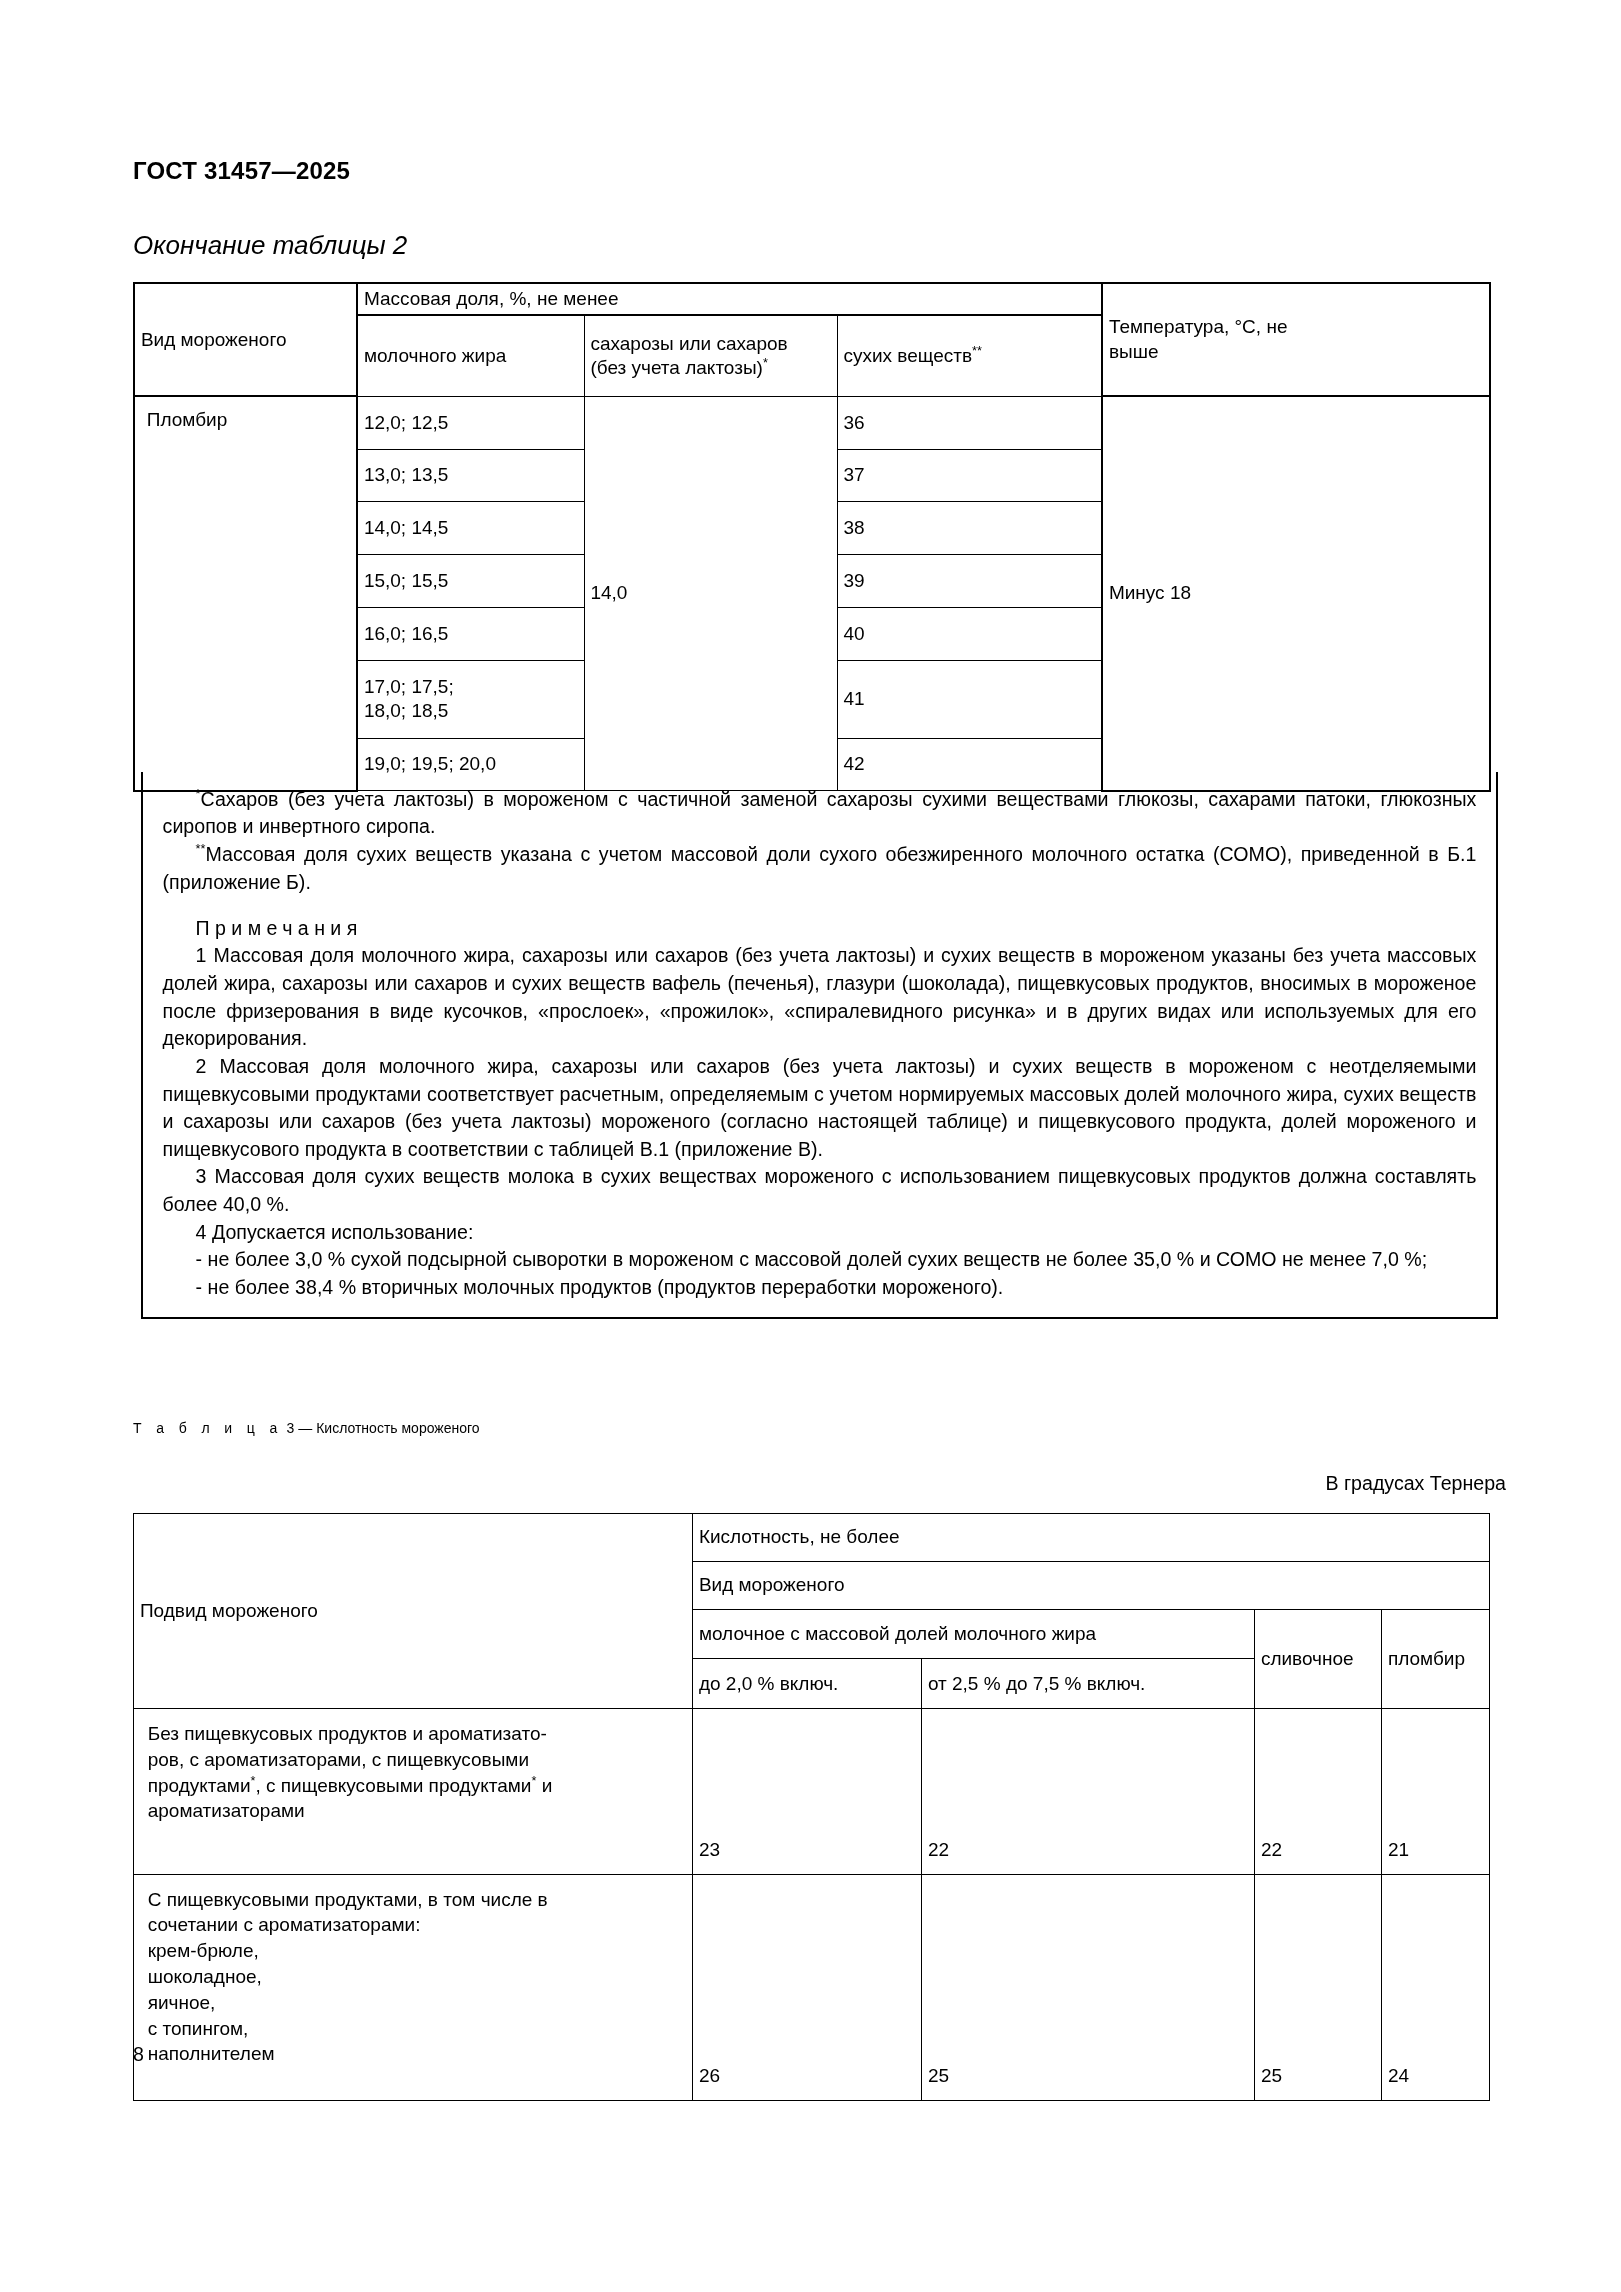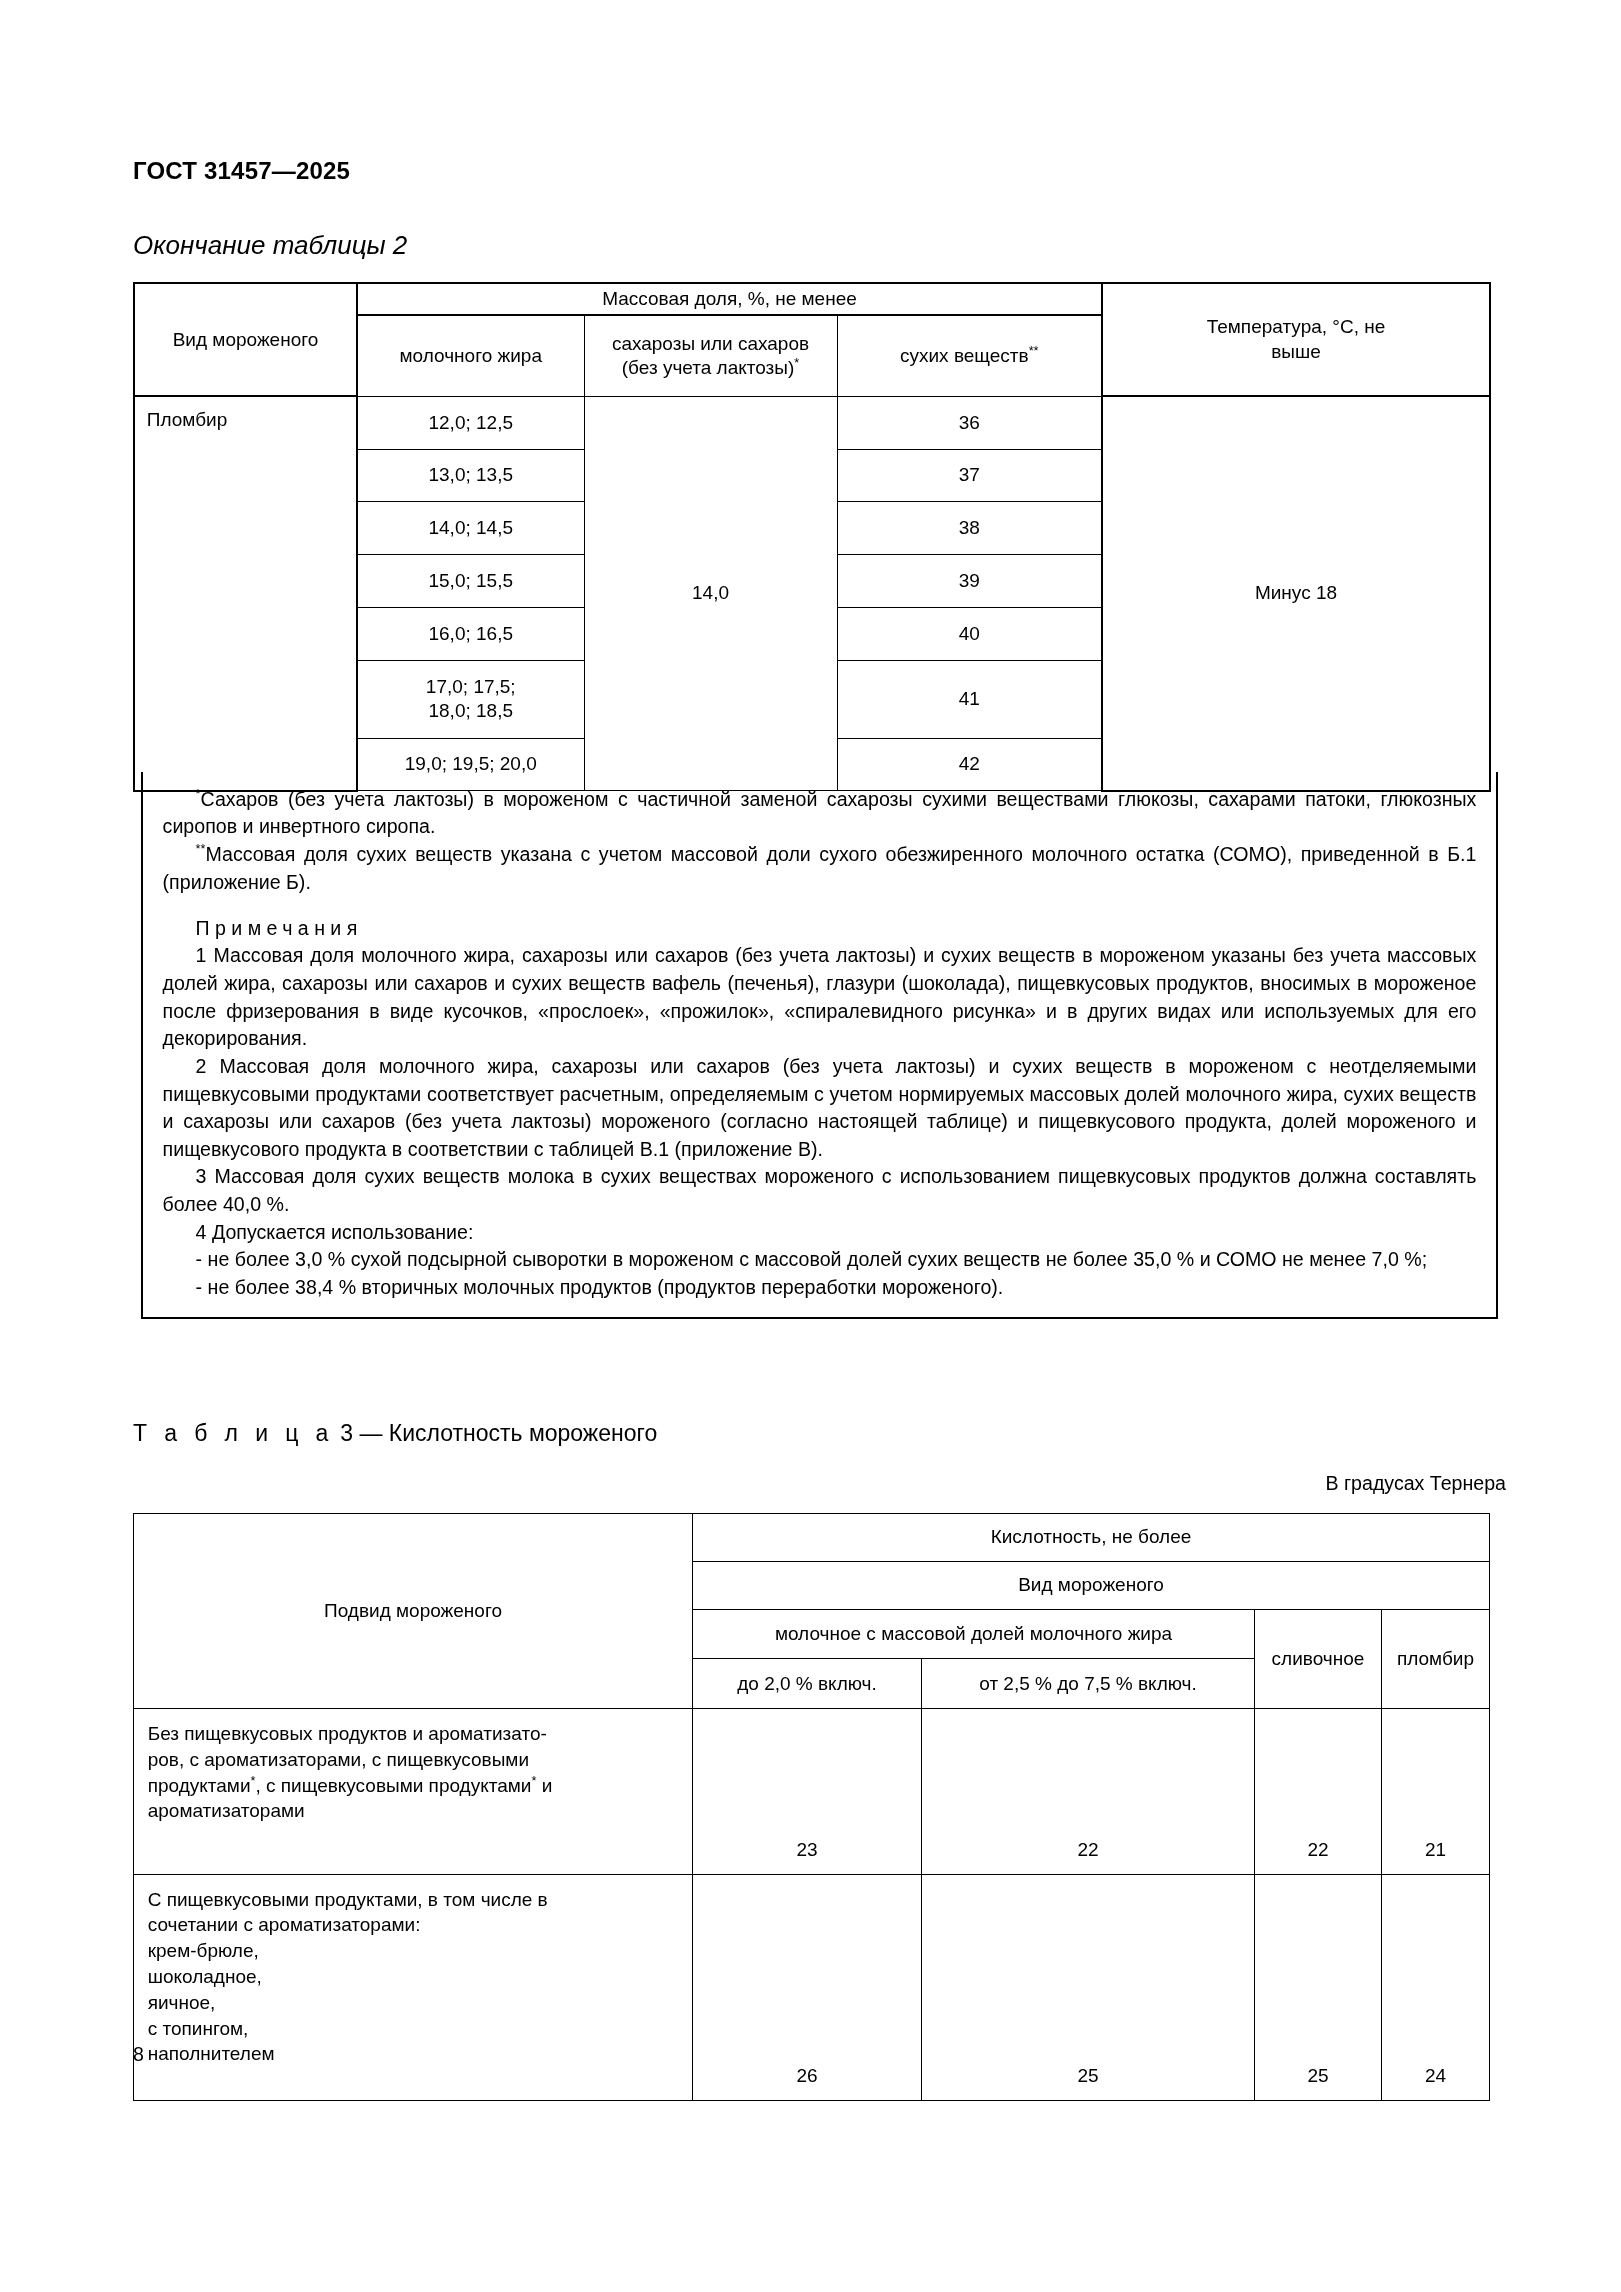--- a/index.html
+++ b/index.html
@@ -43,21 +43,21 @@
   table {
     border-collapse: collapse;
     table-layout: fixed;
   }
   table td, table th {
     border: 1.6px solid #000;
     font-weight: normal;
     font-size: 19px;
     padding: 2.9px 5.9px;
     vertical-align: middle;
-    text-align: center;
+    text-align: left;
     line-height: 1.28;
   }
   .tbl2 {
     position: absolute;
     left: 133px;
     top: 270px;
     width: 1357px;
   }
   .tbl2 .outer { border-width: 2.4px; }
   .tbl2 td.t-left {
@@ -96,21 +96,21 @@
     margin-top: 18.6px !important;
     text-indent: 33px;
     letter-spacing: 5.4px;
   }
 
   
   .tbl3-caption {
     position: absolute;
     left: 133px;
     top: 1408px;
-    font-size: 23px;
+    font-size: 14px;
   }
   .tbl3-caption .sp { letter-spacing: 5.4px; }
   .units-line {
     position: absolute;
     right: 115px;
     top: 1460px;
     font-size: 19.6px;
   }
 
   

